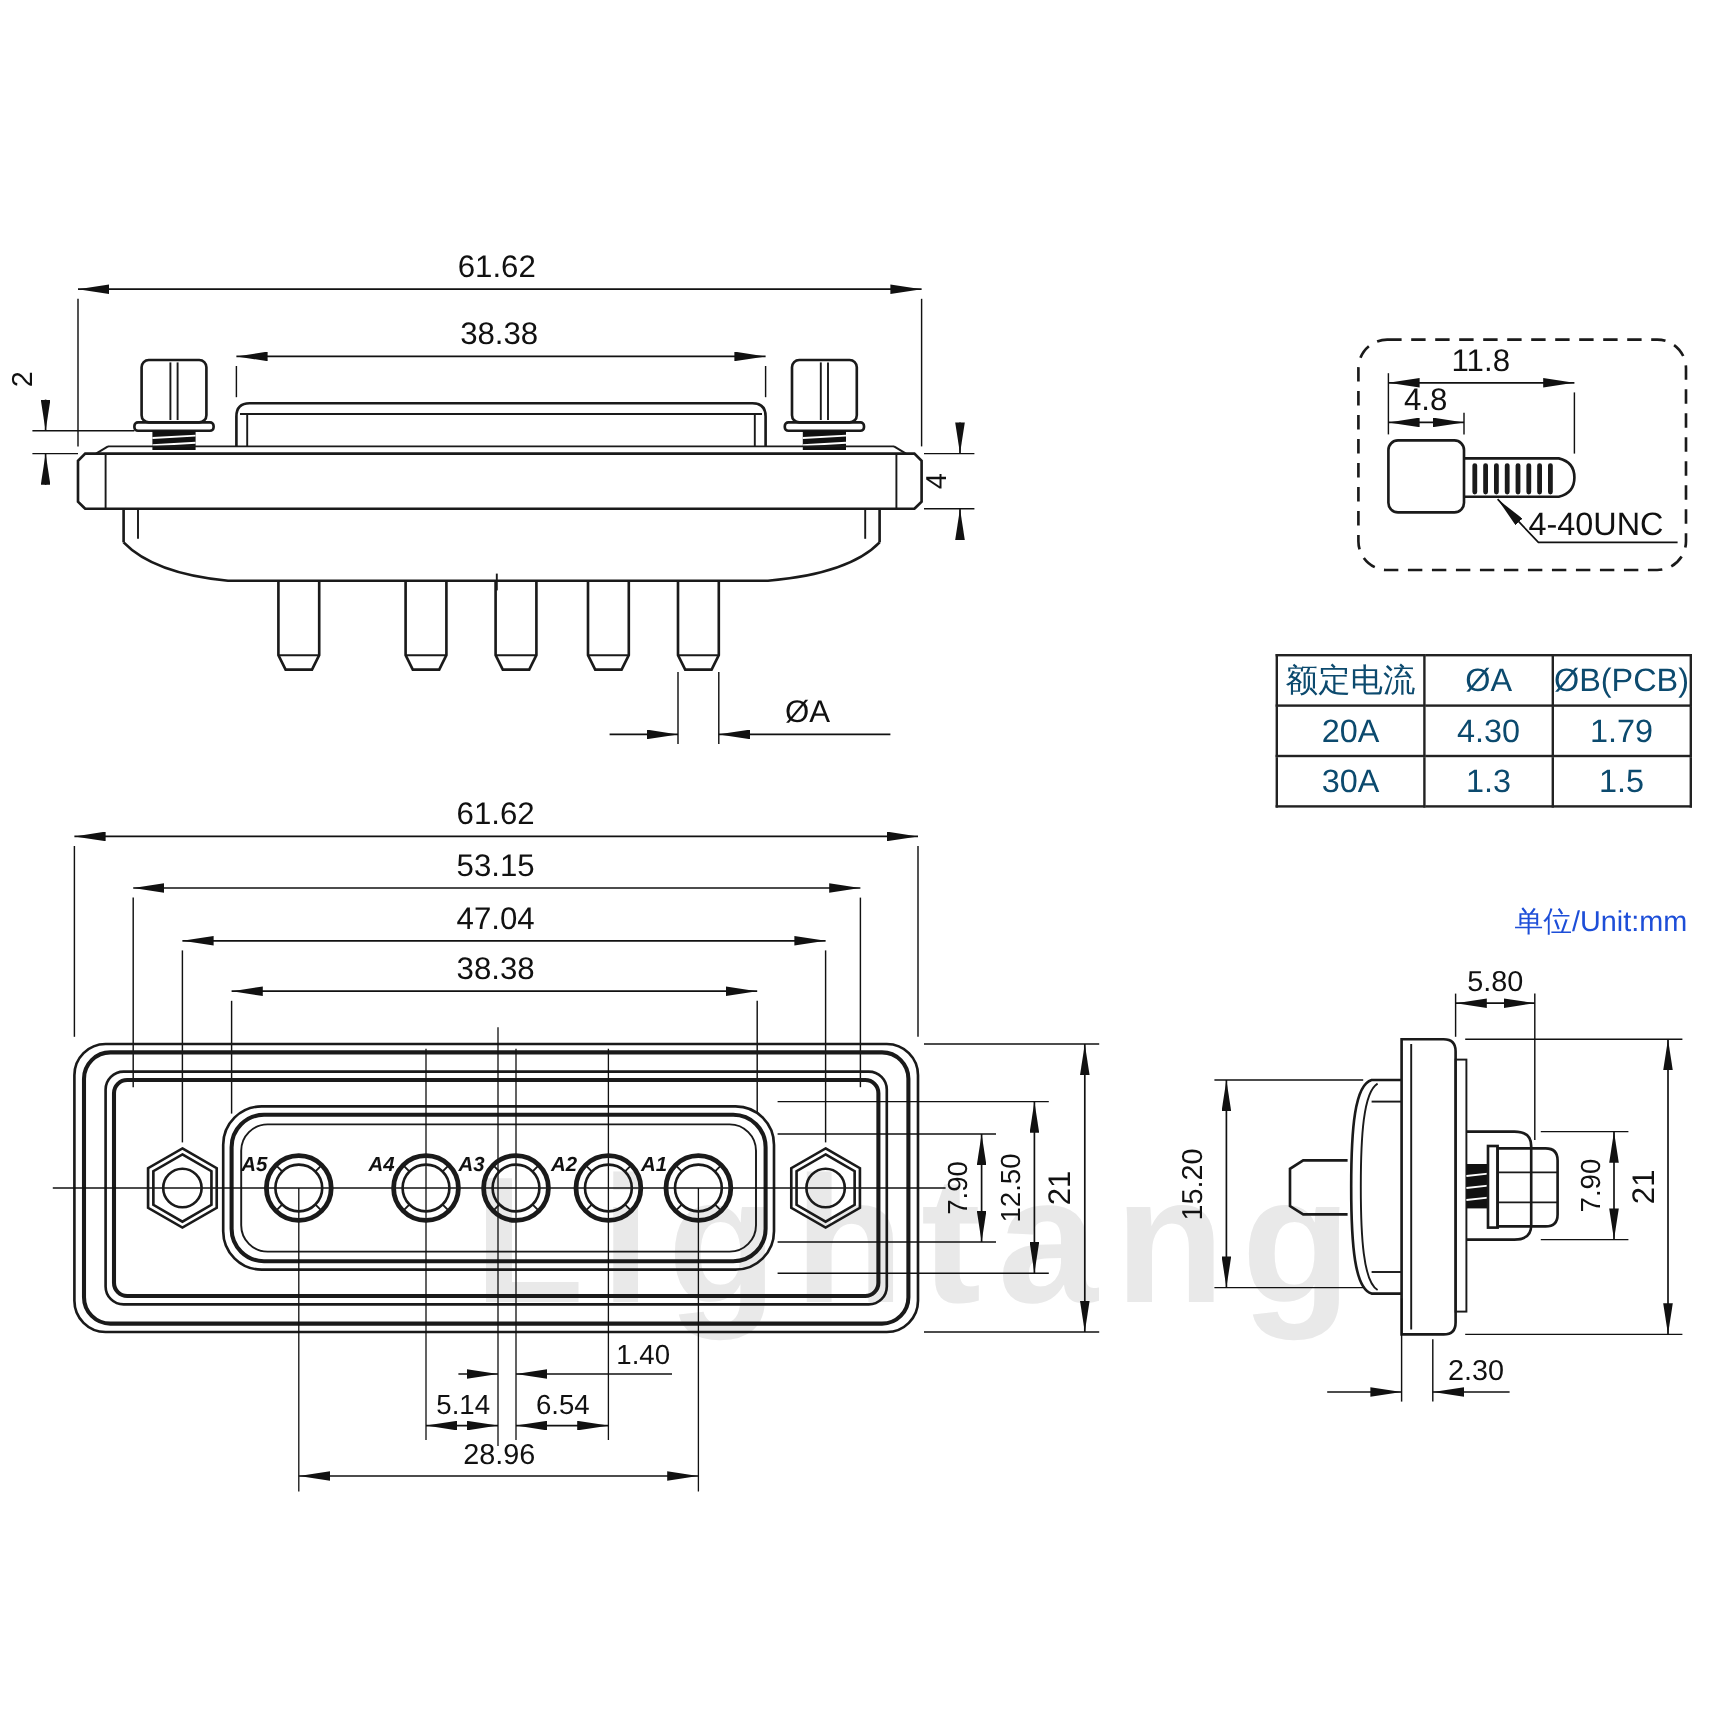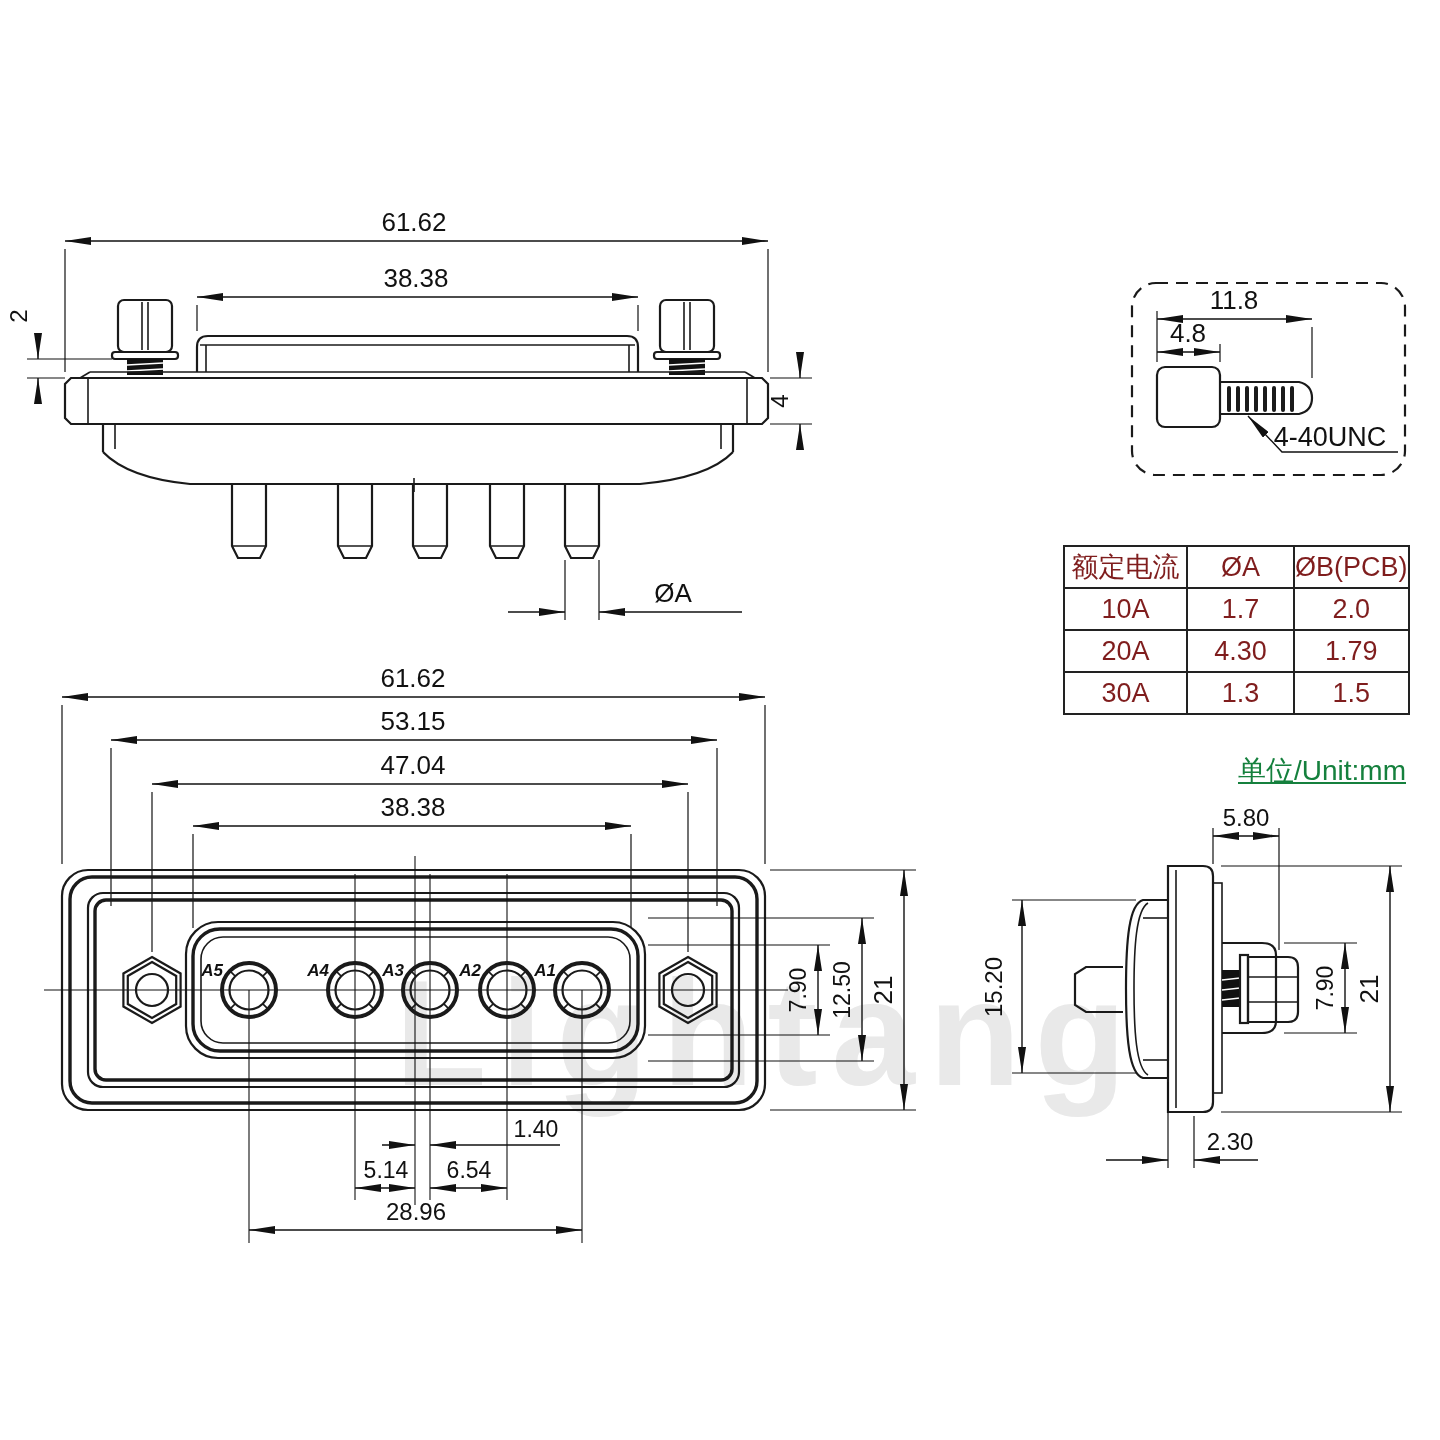--- a/index.html
+++ b/index.html
@@ -19,24 +19,24 @@
   svg text{fill:#111;font-family:"Liberation Sans", sans-serif;}
   svg .t26{font-size:26px;} svg .t24{font-size:24px;} svg .t23{font-size:23px;}
   svg .t27{font-size:27px;}
   svg .pl{font-size:17px;font-weight:bold;font-style:italic;}
   svg .wm{font-size:150px;letter-spacing:14px;fill:#e9e9e9;font-weight:bold;}
   .blk{fill:#111;stroke:none;}
   .wht{stroke:#fff;stroke-width:1.6;fill:none;}
   #spec-table{position:absolute;left:1063px;top:545px;border-collapse:collapse;
               table-layout:fixed;}
   #spec-table td{border:2px solid #222;height:40px;text-align:center;vertical-align:middle;
-                 font-size:27px;color:#7f1d1d;padding:0;}
+                 font-size:27px;color:#0c4a6e;padding:0;}
   #spec-table col.c1{width:123px;} #spec-table col.c2{width:107px;} #spec-table col.c3{width:113px;}
   #unit-note{position:absolute;left:1063px;top:752px;width:343px;text-align:right;
-             font-size:28px;color:#15803d;text-decoration:underline;}
+             font-size:24px;color:#1d4ed8;}
 </style>
 </head>
 <body>
 
 <div id="canvas">
 
 <svg width="1440" height="1440" viewBox="0 0 1440 1440">
   <defs>
     <marker id="arr" viewBox="0 0 26 8" refX="26" refY="4" markerWidth="26" markerHeight="8" orient="auto-start-reverse" markerUnits="userSpaceOnUse">
       <path d="M0,0 L26,4 L0,8 Z" fill="#111"></path>
@@ -330,25 +330,20 @@
   <colgroup>
         <col class="c1">
         <col class="c2">
         <col class="c3">
       </colgroup>
   <tbody>
         <tr>
     <td>额定电流</td>
     <td>ØA</td>
     <td>ØB(PCB)</td>
-  </tr>
-  <tr>
-    <td>10A</td>
-    <td>1.7</td>
-    <td>2.0</td>
   </tr>
   <tr>
     <td>20A</td>
     <td>4.30</td>
     <td>1.79</td>
   </tr>
   <tr>
     <td>30A</td>
     <td>1.3</td>
     <td>1.5</td>

